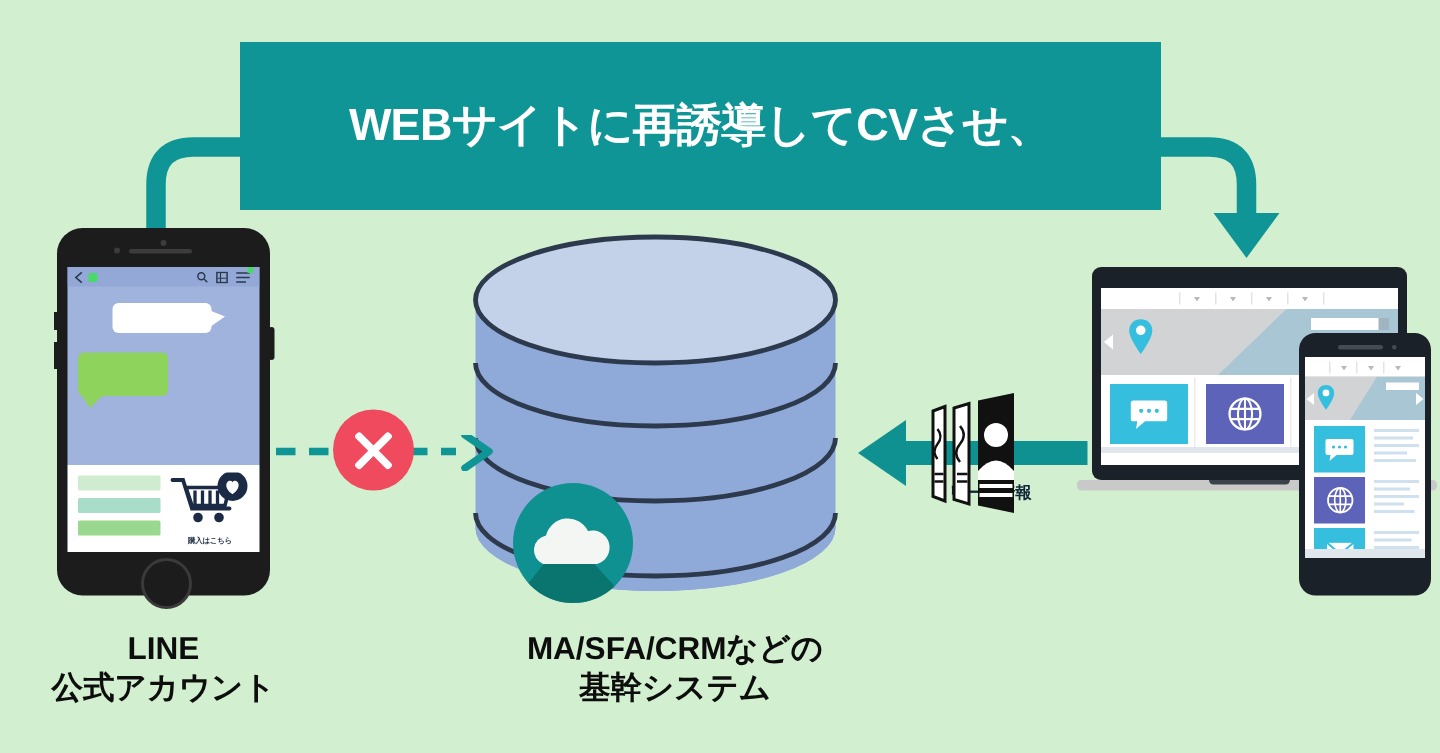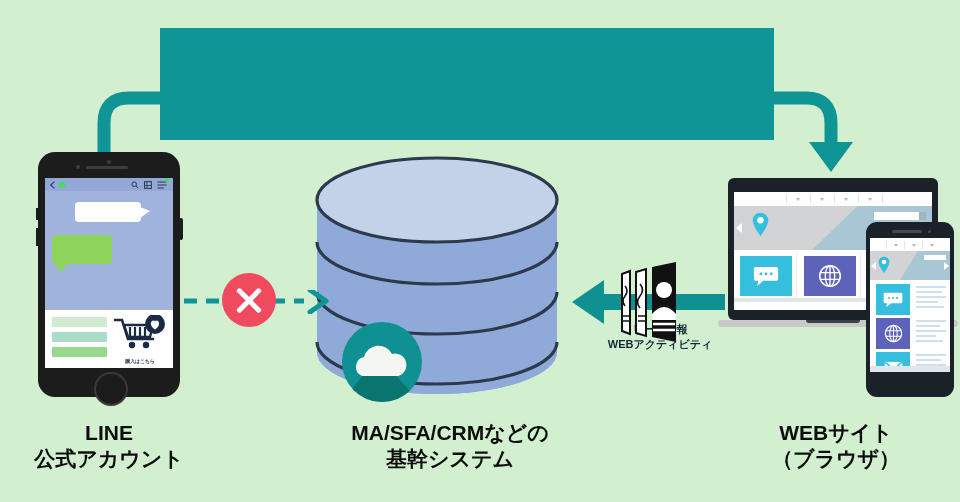--- a/index.html
+++ b/index.html
@@ -181,20 +181,21 @@
 
   <svg class="abs" style="left:0;top:0;width:960px;height:502px;z-index:10;">
 
     <path class="pipe" d="M166,98 L129,98 Q104,98 104,123 L104,160"></path>
 
     <path class="pipe" d="M768,98 L806,98 Q831,98 831,123 L831,150"></path>
     <polygon class="pipehead" points="831,172 809,142 853,142"></polygon>
   </svg>
 
   <div id="banner" class="abs">
+    <span class="bline">WEBサイトに再誘導してCVさせ、</span>
   </div>
 
   <div id="phone" class="abs">
     <div class="body"></div>
     <div class="cam"></div>
     <div class="sensor"></div>
     <div class="earpiece"></div>
     <div class="btn-l1"></div>
     <div class="btn-l2"></div>
     <div class="btn-r"></div>
@@ -283,21 +284,20 @@
       <path d="M70,26 q5,6 0,12 q-5,6 0,12" fill="none" stroke="#111111" stroke-width="1.6"></path>
       <path d="M53,58 H59 M53,63 H59 M68,58 H75 M68,63 H75" stroke="#111111" stroke-width="1.6"></path>
       <path d="M82,9 L106,4 L106,84 L82,79 Z" fill="#111111"></path>
       <circle cx="94" cy="32" r="8" fill="#ffffff"></circle>
       <path d="M82,56 q12,-14 24,0 L106,62 L82,62 Z" fill="#ffffff"></path>
       <path d="M83,66 H105 M83,72 H105" stroke="#ffffff" stroke-width="2.6"></path>
     </g>
   </svg>
   <div id="leadtxt" class="abs">
     <div>リード情報</div>
-    <div>WEBアクティビティ</div>
   </div>
 
   <div id="laptop" class="abs">
     <div id="lap-base"></div>
     <div id="lap-foot"></div>
     <div id="lap-frame">
       <div id="lap-screen">
         <div id="lap-nav">
           <div class="navdiv" style="left:52px;"></div>
           <div class="navchev" style="left:62px;top:6px;"></div>
@@ -417,18 +417,14 @@
   <div class="caption abs" style="left:0;top:420px;width:218px;z-index:35;">
     <span class="c1">LINE</span>
     <span class="c2">公式アカウント</span>
   </div>
 
   <div class="caption abs" style="left:285px;top:420px;width:330px;z-index:35;">
     <span class="c1">MA/SFA/CRMなどの</span>
     <span class="c2">基幹システム</span>
   </div>
 
-  <div class="caption abs" style="left:712px;top:420px;width:248px;z-index:35;">
-    <span class="c1">WEBサイト</span>
-    <span class="c2">（ブラウザ）</span>
-  </div>
 
 </div>
 
 </body></html>

